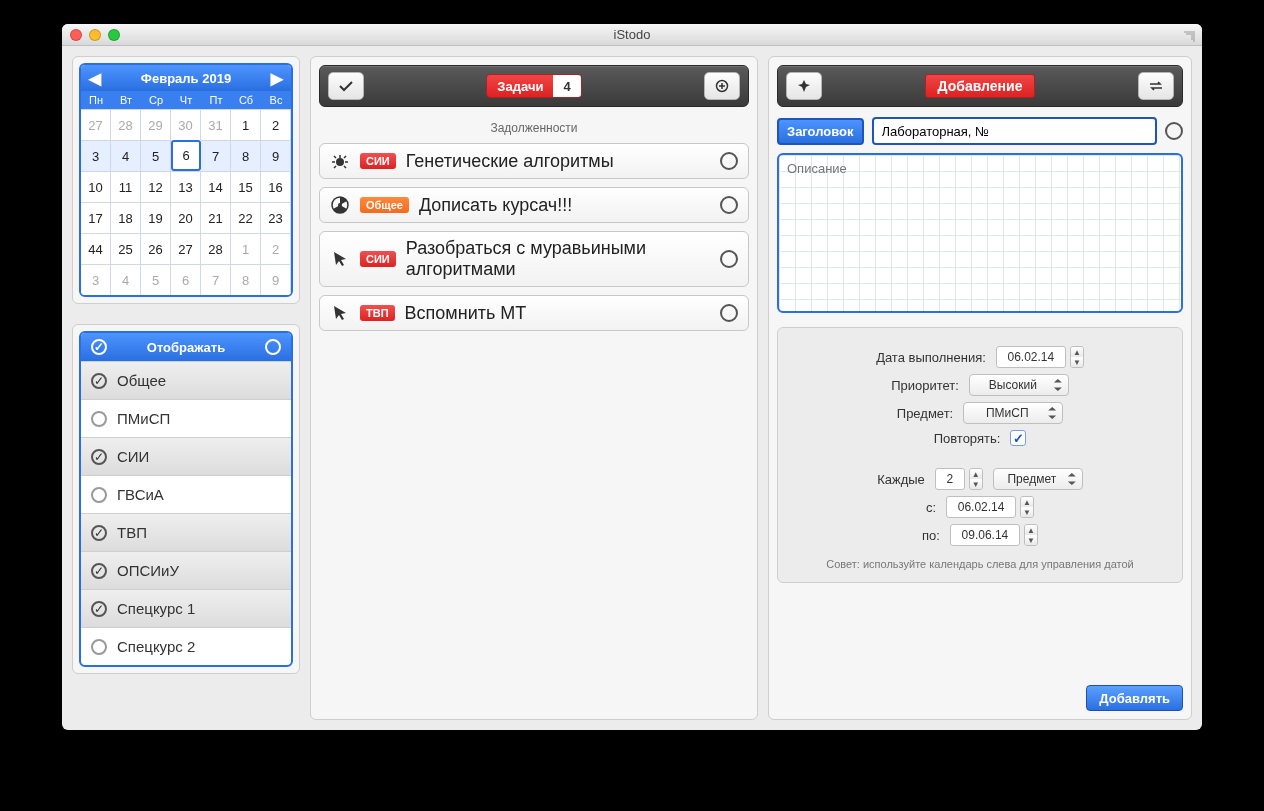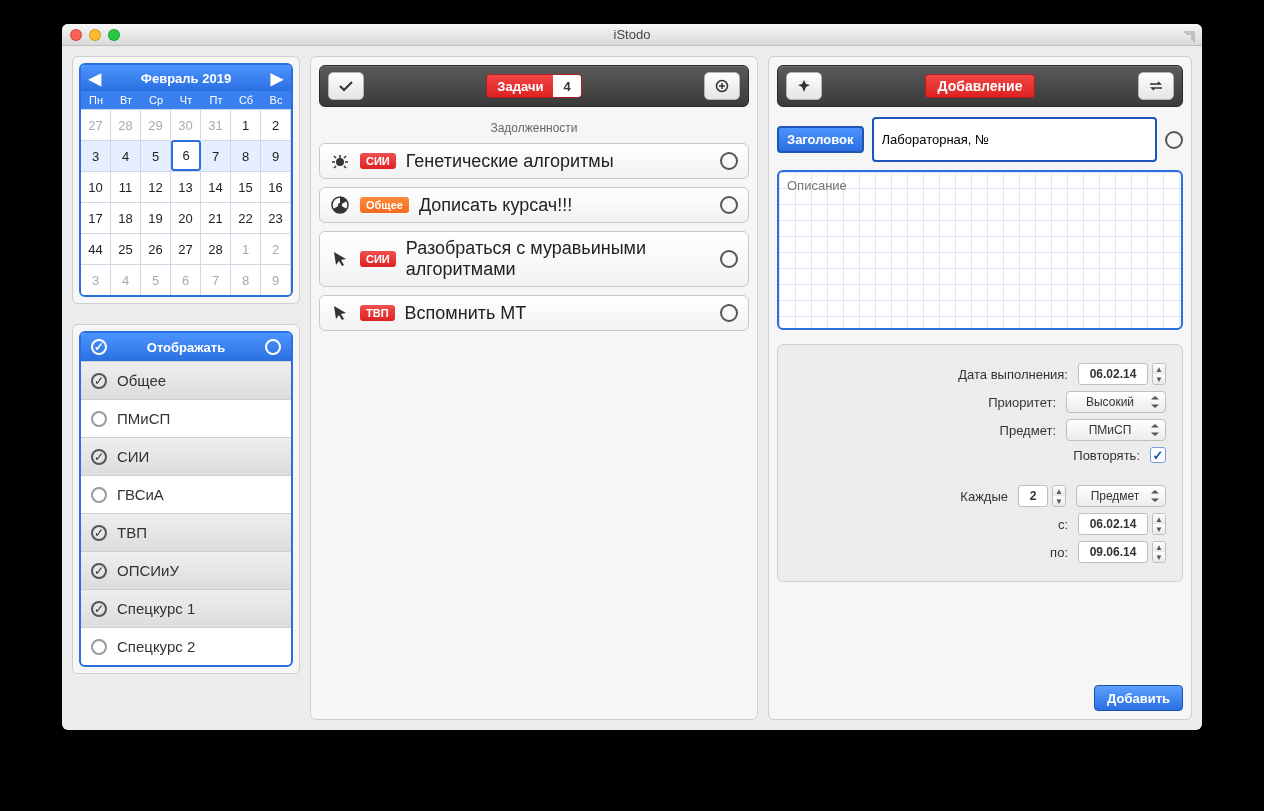--- a/index.html
+++ b/index.html
@@ -57,26 +57,26 @@
 .task{background:linear-gradient(#fff,#f2f2f2);border:1px solid #c8c8c8;border-radius:6px;min-height:36px;display:flex;align-items:center;padding:6px 10px;gap:10px;margin-bottom:8px;}
 .task .ico{width:20px;height:20px;display:inline-flex;align-items:center;justify-content:center;color:#333;}
 .tag{color:#fff;border-radius:3px;font-size:11px;font-weight:bold;padding:2px 6px;min-width:34px;text-align:center;}
 .tag-red{background:linear-gradient(#f05050,#d22);}
 .tag-orange{background:linear-gradient(#ff8a3c,#f46a1f);}
 .task .txt{flex:1;font-size:18px;color:#222;}
 .ring{width:18px;height:18px;border:2px solid #555;border-radius:50%;}
 
 .head-row{display:flex;align-items:center;gap:8px;margin:10px 0 8px;}
 .head-blue{background:linear-gradient(#4c94ff,#2a6fe0);color:#fff;border-radius:4px;padding:4px 8px;font-weight:bold;border:2px solid #1d55b8;}
-.head-input{flex:1;height:45px;border:2px solid #1d55b8;border-radius:4px;padding:0 8px;font-size:13px;background:#fff;}
+.head-input{flex:1;height:28px;border:2px solid #1d55b8;border-radius:4px;padding:0 8px;font-size:13px;background:#fff;}
 .desc{height:160px;border:2px solid #2a6fe0;border-radius:6px;background-color:#fff;background-image:linear-gradient(#dfe7f5 1px,transparent 1px),linear-gradient(90deg,#dfe7f5 1px,transparent 1px);background-size:16px 16px;padding:6px 8px;color:#9aa7be;font-size:13px;resize:none;font-family:inherit;}
 .form{background:#ececec;border:1px solid #cfcfcf;border-radius:6px;padding:12px 16px;margin-top:14px;}
-.frow{display:flex;align-items:center;justify-content:flex-end;gap:10px;margin:6px 0;}
+.frow{display:flex;align-items:center;justify-content:center;gap:10px;margin:6px 0;}
 .frow label{color:#333;font-size:13px;}
-.mac-input{height:22px;border:1px solid #bfbfbf;border-radius:3px;background:#fff;padding:0 6px;font-size:12px;color:#333;width:70px;text-align:center;font-weight:bold;}
+.mac-input{height:22px;border:1px solid #bfbfbf;border-radius:3px;background:#fff;padding:0 6px;font-size:12px;color:#333;width:70px;text-align:center;}
 .mac-select{height:22px;border:1px solid #bfbfbf;border-radius:4px;background:linear-gradient(#fff,#ececec);padding:0 20px 0 8px;font-size:12px;position:relative;min-width:90px;display:inline-flex;align-items:center;justify-content:center;}
 .mac-select::after{content:"";position:absolute;right:6px;top:4px;width:8px;height:12px;background:linear-gradient(#555,#555);clip-path:polygon(50% 0,100% 30%,0 30%,50% 0,0 70%,100% 70%,50% 100%,0 70%);} 
 .stepper{display:inline-flex;align-items:center;gap:4px;}
 .step-controls{width:14px;height:22px;display:flex;flex-direction:column;border:1px solid #bfbfbf;border-radius:3px;overflow:hidden;}
 .step-btn{flex:1;background:linear-gradient(#fff,#e8e8e8);font-size:8px;display:flex;align-items:center;justify-content:center;color:#555;}
 .chkbox{width:16px;height:16px;border:1px solid #7a9de0;border-radius:3px;background:#fff;display:inline-flex;align-items:center;justify-content:center;color:#1554c4;font-size:13px;font-weight:bold;}
 .chkbox.on::after{content:"✓";}
 .hint{color:#777;font-size:11px;text-align:center;margin-top:12px;}
 .add-btn{float:right;margin-top:10px;height:26px;background:linear-gradient(#5ca0ff,#2a6fe0);color:#fff;border:1px solid #1a52b0;border-radius:4px;padding:0 12px;font-size:13px;font-weight:bold;}
 .red-label{background:linear-gradient(#f04545,#d22);color:#fff;font-weight:bold;padding:3px 12px;border-radius:3px;font-size:14px;border:1px solid #b02020;}
@@ -358,22 +358,23 @@
             <div class="frow">
               <label>по:</label>
               <div class="stepper">
                 <input class="mac-input" value="09.06.14" style="">
                 <div class="step-controls">
                     <div class="step-btn">▲</div>
                     <div class="step-btn">▼</div>
                   </div>
               </div>
             </div>
+            <div class="hint">Совет: используйте календарь слева для управления датой</div>
           </div>
           <div style="flex:1;"></div>
           <div style="overflow:hidden;">
-            <button class="add-btn">Добавить</button>
+            <button class="add-btn">Добавлять</button>
           </div>
         </div>
       </div>
     </div>
   </div>
 </div>
 
 </body></html>

